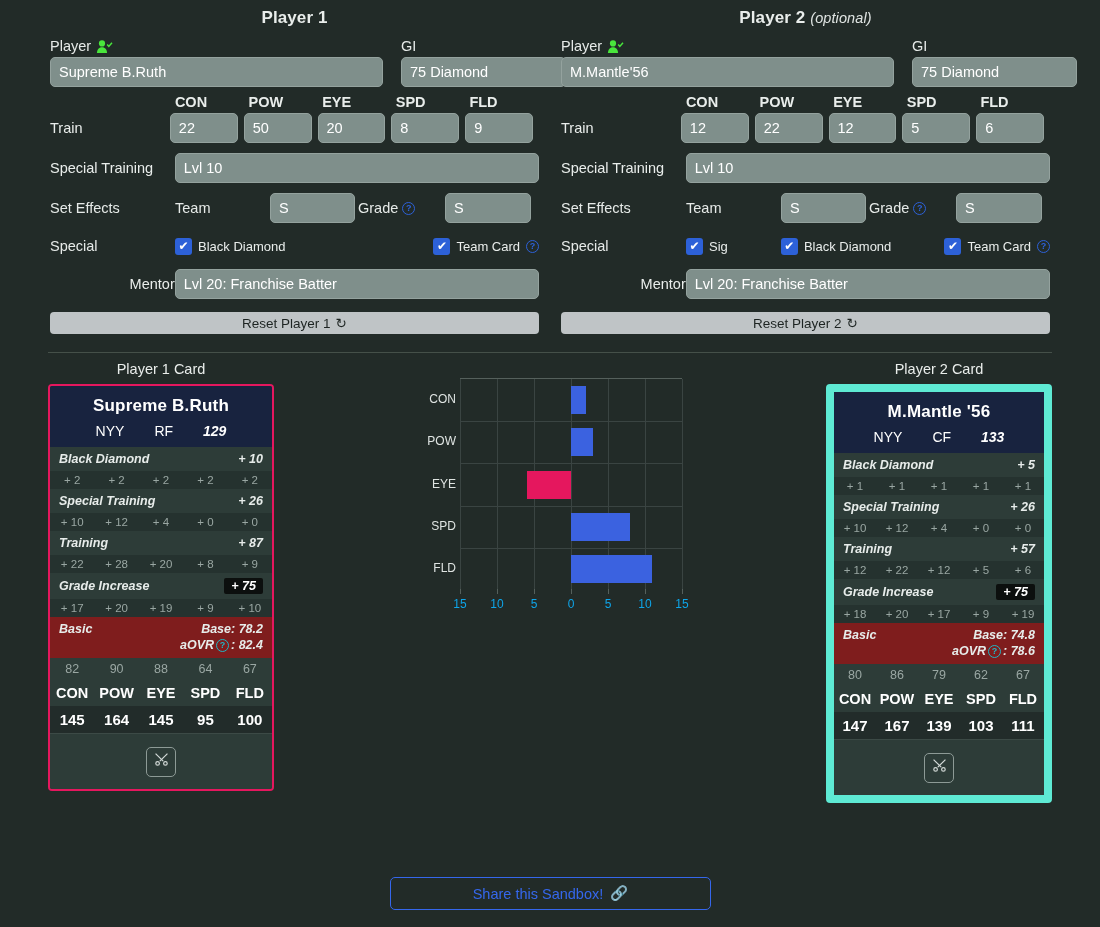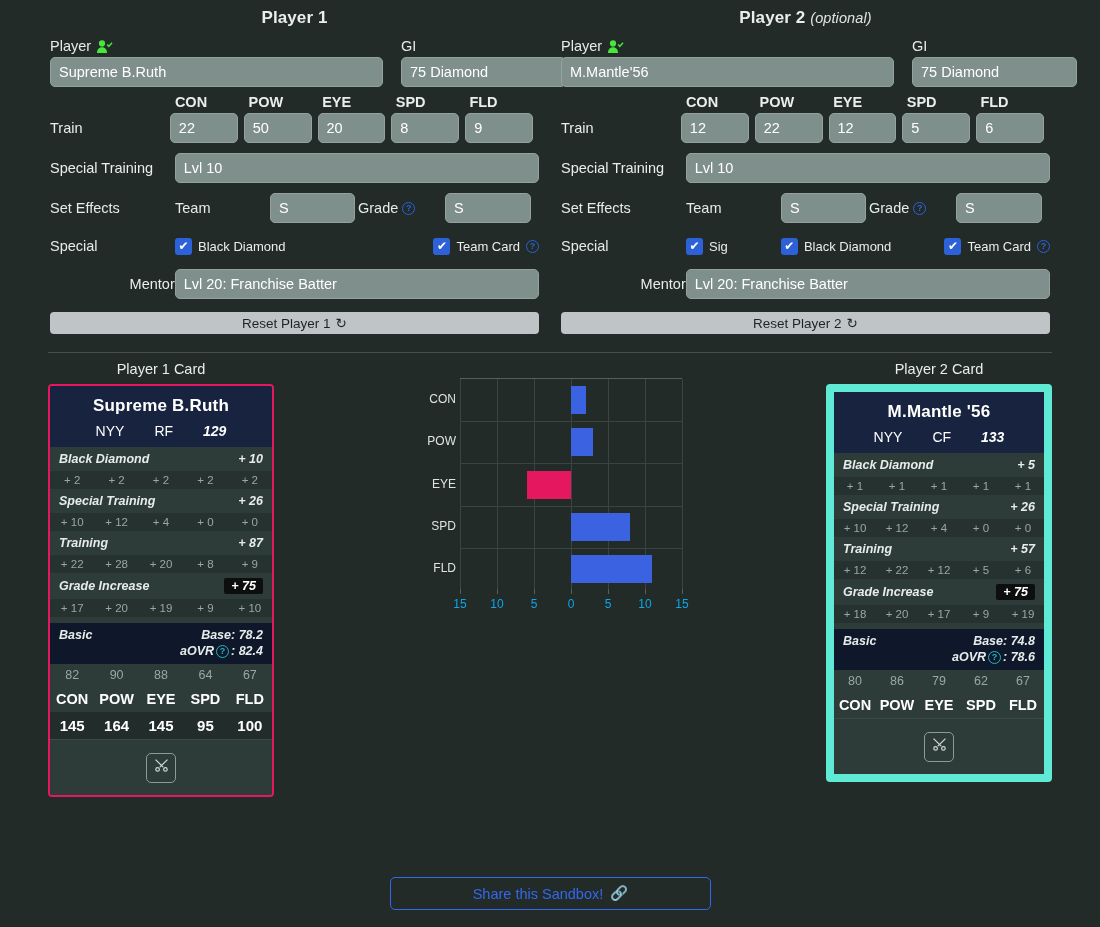--- a/index.html
+++ b/index.html
@@ -159,25 +159,24 @@
     display: flex;
     background: #25322f;
     padding: 3px 0;
     font-size: 11.5px;
     color: #9aa7a3;
   }
   .sub-row > div { flex: 1; text-align: center; }
 
   .basic-row {
     padding: 5px 9px 6px 9px;
-    background: #0f172a;
+    background: #7f1d1d;
     font-size: 12.5px;
     font-weight: bold; font-style: italic;
     color: #e7ecea;
-    margin-top: 6px;
   }
   .basic-top { display: flex; justify-content: space-between; align-items: center; }
   .basic-bot { text-align: right; margin-top: 2px; display: flex; justify-content: flex-end; align-items: center; gap: 2px;}
 
   .base-row {
     display: flex; background: #2d3c38; padding: 4px 0;
     font-size: 12.5px; color: #9aa7a3;
   }
   .base-row > div { flex: 1; text-align: center; }
 
@@ -665,20 +664,27 @@
           <div>67</div>
         </div>
 
         <div class="hdr-stats">
           <div>CON</div>
           <div>POW</div>
           <div>EYE</div>
           <div>SPD</div>
           <div>FLD</div>
         </div>
+        <div class="fin-stats">
+          <div>147</div>
+          <div>167</div>
+          <div>139</div>
+          <div>103</div>
+          <div>111</div>
+        </div>
 
         <div class="card-foot">
           <div class="tool-btn">
             <span>
               <svg width="17" height="17" viewBox="0 0 20 20" fill="none" stroke="#d4dad8" stroke-width="1.4">
                 <path d="M3 3 L12 12"></path>
                   <path d="M17 3 L8 12"></path>
                 <circle cx="5.4" cy="14.6" r="2.1"></circle>
                   <circle cx="14.6" cy="14.6" r="2.1"></circle>
               </svg>

